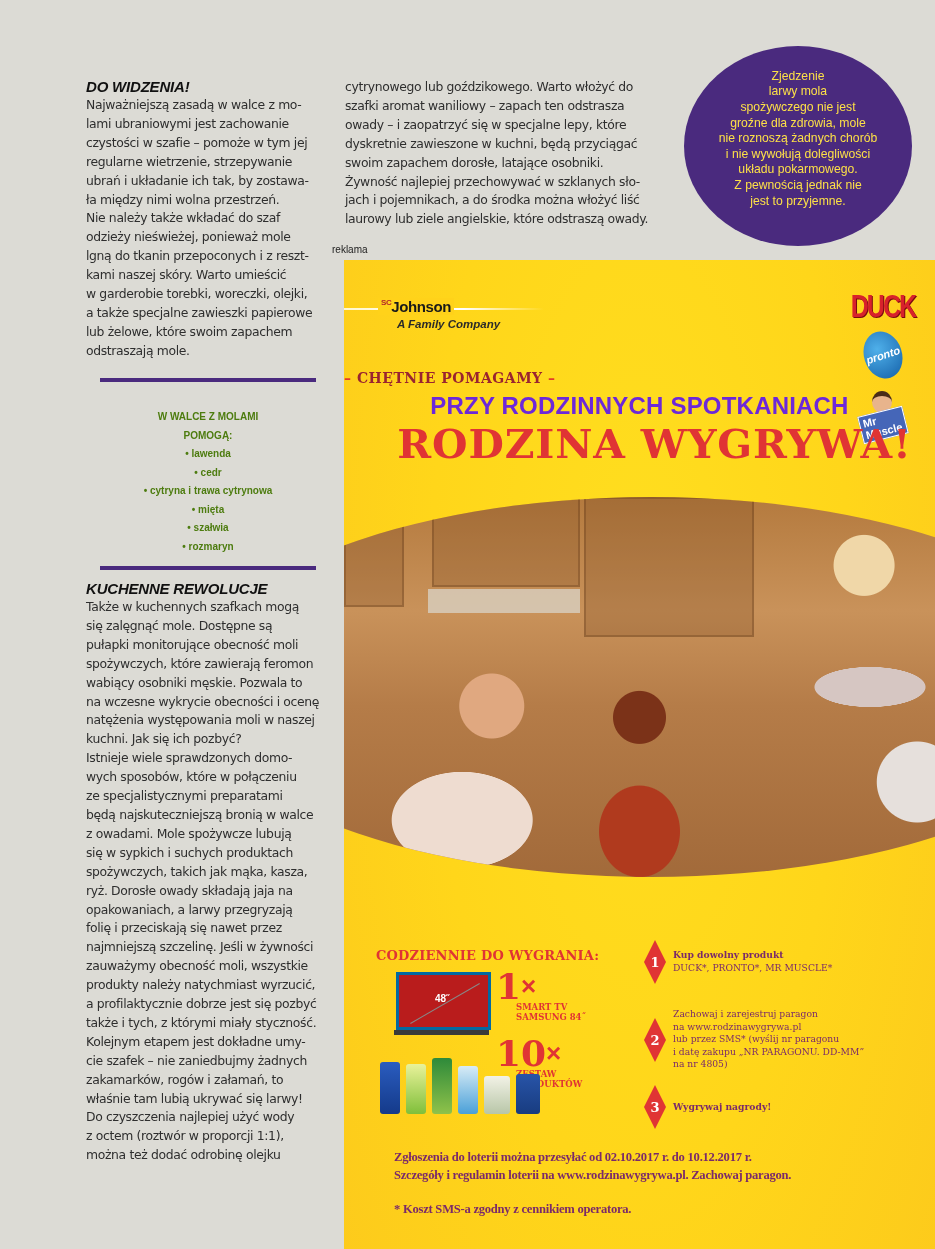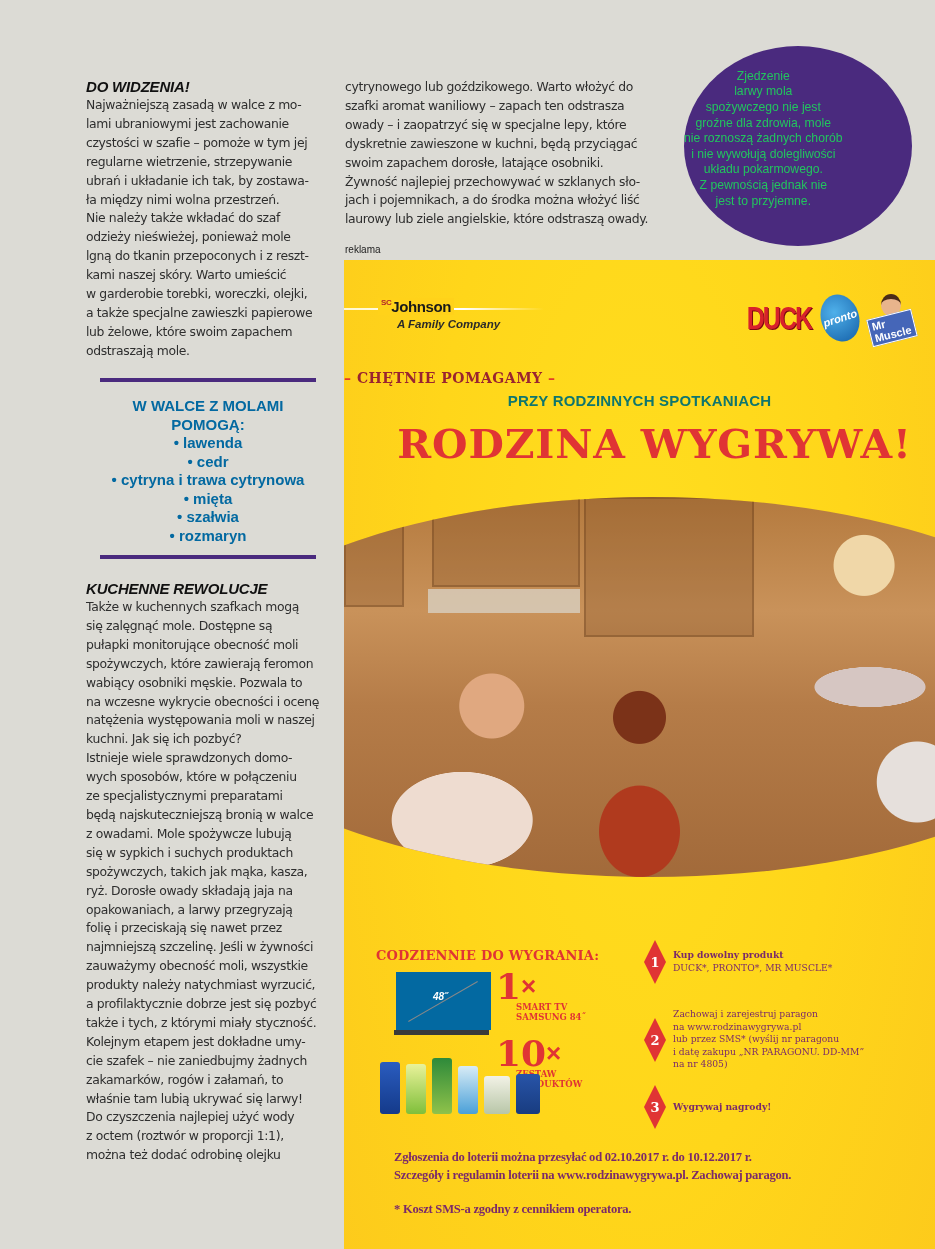--- a/index.html
+++ b/index.html
@@ -4,69 +4,69 @@
 <style>
   * { margin:0; padding:0; box-sizing:border-box; }
   html, body { width:935px; height:1249px; overflow:hidden; }
   body { background:#dcdbd5; font-family:"DejaVu Sans", sans-serif; color:#2a2a2a; position:relative; }
 
   .col-left { position:absolute; left:86px; top:78px; width:250px; }
   .h-bold { font-family:"Liberation Sans", sans-serif; font-weight:900; font-size:15px; letter-spacing:-0.2px; color:#111; line-height:18px;font-style:italic; }
   .body-text { font-family:"DejaVu Sans", sans-serif; font-size:12.4px; line-height:18.9px; color:#2e2e2e; letter-spacing:-0.35px; white-space:pre-line; }
 
   .col-mid { position:absolute; left:345px; top:78px; width:335px; }
-  .reklama { position:absolute; left:345px; top:244px; font-family:"Liberation Sans", sans-serif; font-size:10px; color:#222; }
-
-  .bubble { position:absolute; left:684px; top:46px; width:228px; height:200px; border-radius:50%; background:#4a2a7e; color:#22c55e; text-align:center; display:flex; align-items:center; justify-content:flex-start; }
+  .reklama { position:absolute; left:332px; top:244px; font-family:"Liberation Sans", sans-serif; font-size:10px; color:#222; }
+
+  .bubble { position:absolute; left:684px; top:46px; width:228px; height:200px; border-radius:50%; background:#4a2a7e; color:#fde047; text-align:center; display:flex; align-items:center; justify-content:center; }
   .bubble p { font-family:"Liberation Sans", sans-serif; font-size:12.2px; line-height:15.6px; white-space:pre-line; margin-top:-14px; }
 
   .box { position:absolute; left:100px; top:378px; width:216px; }
   .box-rule { height:4px; background:#4a2a7e; width:216px; }
-  .box-content { text-align:center; padding:15px 0 10px; color:#0369a1; font-family:"Liberation Sans", sans-serif; font-weight:700; font-size:15px; line-height:18.5px; }
+  .box-content { text-align:center; padding:26px 0 10px; color:#4d7c0f; font-family:"Liberation Sans", sans-serif; font-weight:700; font-size:10px; line-height:18.5px; }
   .box-title { white-space:pre-line; }
 
   .sec2 { position:absolute; left:86px; top:580px; width:250px; }
 
   
   .ad { position:absolute; left:344px; top:260px; width:591px; height:1162px; background:#ffd21a; overflow:hidden; }
   .ad-bg { position:absolute; inset:0; background:radial-gradient(ellipse at 50% 30%, #ffde1f 0%, #ffd61a 50%, #fcc81c 100%); }
   .scj { position:absolute; left:0; top:38px; width:220px; }
   .scj-line { position:absolute; left:0; top:10px; width:200px; height:2px; background:linear-gradient(90deg,#fff8d0,#ffffff 60%, rgba(255,255,255,0)); }
   .scj-name { position:absolute; left:34px; top:0; font-family:"Liberation Sans", sans-serif; font-weight:700; font-size:15px; color:#1a1a1a; background:#ffd21a; padding:0 3px; letter-spacing:-0.4px; }
   .scj-sc { font-size:8px; vertical-align:top; color:#b3262a; }
   .scj-tag { position:absolute; left:53px; top:20px; font-family:"Liberation Sans", sans-serif; font-style:italic; font-weight:700; font-size:11.5px; color:#2a2a2a; white-space:nowrap; }
 
-  .brands { position:absolute; right:20px; top:32px; display:flex; align-items:center; gap:10px; }
+  .brands { position:absolute; right:20px; top:32px; display:flex; align-items:center; gap:10px;flex-direction:column; }
   .duck { font-family:"Liberation Sans", sans-serif; font-weight:900; font-size:25px; color:#d8222b; letter-spacing:-2px; transform:scaleY(1.25); text-shadow:1px 1px 0 #7a0a10; }
   .pronto { width:38px; height:48px; border-radius:50%; background:radial-gradient(circle at 40% 35%, #4fb0ea, #1460a8); display:flex; align-items:center; justify-content:center; color:#fff; font-family:"Liberation Sans", sans-serif; font-weight:700; font-style:italic; font-size:11px; transform:rotate(-18deg); }
   .muscle { width:46px; height:52px; position:relative; }
   .muscle .head { position:absolute; left:12px; top:2px; width:20px; height:22px; border-radius:50%; background:#e8b48c; border-top:5px solid #4a2c18; }
   .muscle .label { position:absolute; left:0; bottom:2px; background:#4566b8; color:#fff; font-family:"Liberation Sans", sans-serif; font-weight:900; font-size:11px; padding:1px 3px; transform:rotate(-14deg); border:1px solid #fff; }
 
   .tag1 { position:absolute; left:0; width:100%; top:110px; font-family:"DejaVu Serif", serif; font-weight:700; font-size:14px; color:#9a2430; letter-spacing:0.5px; }
   .tag1 .dash { color:#e23b2a; }
-  .tag2 { position:absolute; left:0; width:100%; top:132px; text-align:center; font-family:"Liberation Sans", sans-serif; font-weight:900; font-size:15px; color:#0f766e; letter-spacing:0.2px; }
+  .tag2 { position:absolute; left:0; width:100%; top:132px; text-align:center; font-family:"Liberation Sans", sans-serif; font-weight:900; font-size:24px; color:#6d28d9; letter-spacing:0.2px; }
   .tag3 { position:absolute; left:30px; right:0; top:160px; text-align:center; font-family:"DejaVu Serif", serif; font-weight:900; font-size:40px; color:#e03434; letter-spacing:0.8px; transform:scaleX(1.02); }
 
   .photo { position:absolute; left:0; top:237px; width:591px; height:380px; clip-path:ellipse(78% 50% at 52% 50%); background:
       radial-gradient(circle at 88% 18%, #f0d7a8 0 30px, transparent 31px),
       radial-gradient(ellipse at 89% 50%, #d6c6c2 0 55px, transparent 56px),
       radial-gradient(circle at 25% 55%, #e0a880 0 32px, transparent 33px),
       radial-gradient(ellipse at 20% 85%, #eedcd0 0 70px, transparent 71px),
       radial-gradient(circle at 50% 58%, #7b3218 0 26px, transparent 27px),
       radial-gradient(ellipse at 50% 88%, #b03a1e 0 40px, transparent 41px),
       radial-gradient(circle at 97% 75%, #e6e0dc 0 40px, transparent 41px),
       linear-gradient(180deg, #b47a3e 0%, #c9925a 30%, #b57c48 55%, #a26a3a 100%); }
   .photo .cab { position:absolute; background:rgba(120,72,30,0.25); border:2px solid rgba(90,50,20,0.3); }
   .photo .hood { position:absolute; left:84px; top:92px; width:152px; height:24px; background:#d8cfc0; opacity:0.8; }
 
   .lot-title { position:absolute; left:0; width:100%; top:608px; text-align:center; font-family:"DejaVu Serif", serif; font-weight:900; font-size:38px; color:#e03434; letter-spacing:0.5px; }
 
   .win-head { position:absolute; left:32px; top:688px; font-family:"DejaVu Serif", serif; font-weight:900; font-size:13px; color:#e03434; letter-spacing:0.2px; white-space:nowrap; }
-  .tv { position:absolute; left:52px; top:712px; width:95px; height:58px; background:#0369a1; border:1px solid #0369a1;font-style:italic; }
+  .tv { position:absolute; left:52px; top:712px; width:95px; height:58px; background:#b91c1c; border:3px solid #0369a1; }
   .tv-size { position:absolute; left:36px; top:18px; color:#fff; font-family:"Liberation Sans", sans-serif; font-weight:700; font-size:10px; }
   .tv-diag { position:absolute; left:6px; top:28px; width:80px; height:1px; background:#888; transform:rotate(-30deg); }
   .tv-stand { position:absolute; left:50px; top:770px; width:95px; height:5px; background:#3a3a3a; }
   .big-num { position:absolute; font-family:"DejaVu Serif", serif; font-weight:900; color:#e03434; font-size:36px; line-height:36px; }
   .big-x { font-family:"Liberation Sans", sans-serif; font-size:26px; vertical-align:top; }
   .prize-lbl { position:absolute; font-family:"DejaVu Serif", serif; font-weight:900; font-size:8.5px; color:#e03434; line-height:10px; white-space:pre-line; }
   .products { position:absolute; left:36px; top:798px; display:flex; gap:6px; align-items:flex-end; }
   .prod { width:20px; border-radius:3px; }
 
   .steps { position:absolute; left:300px; top:680px; width:290px; }

